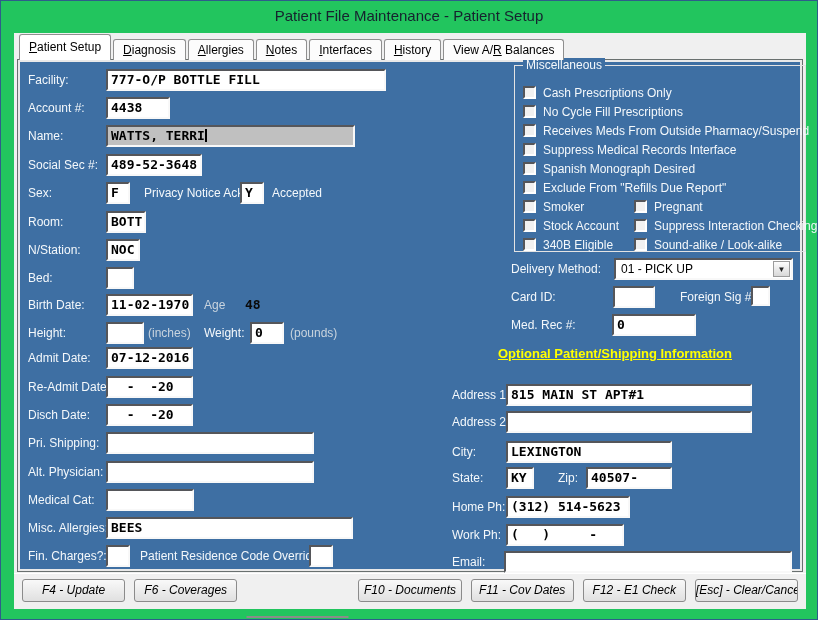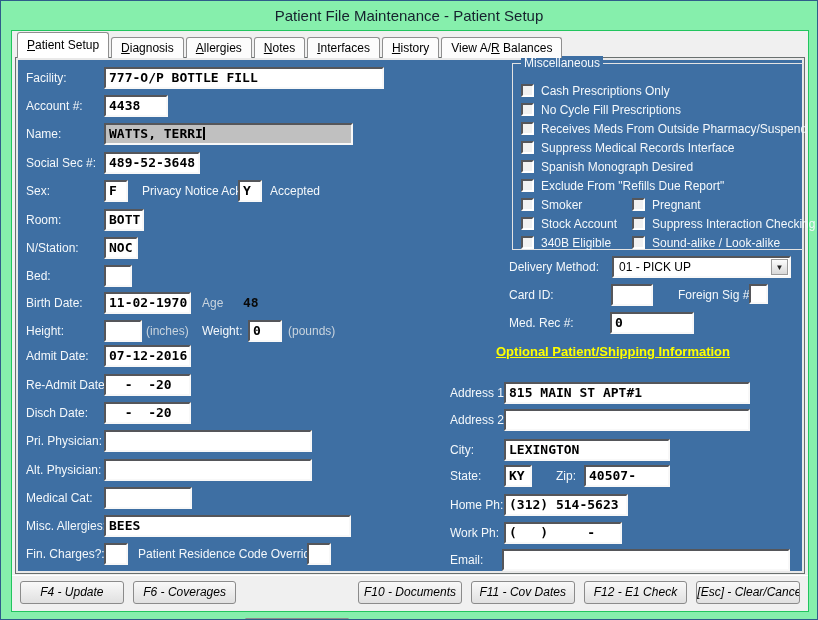--- a/index.html
+++ b/index.html
@@ -1,27 +1,27 @@
 <!DOCTYPE html>
 <html><head>
 <meta charset="utf-8">
 <style>
   * { box-sizing: border-box; }
   html,body { margin:0; padding:0; background:#888; font-family:"Liberation Sans", sans-serif; }
   .window {
     position:relative; width:818px; height:620px;
-    background:#86efac; border:1px solid #2e5d8a; overflow:hidden;
+    background:#22c55e; border:1px solid #2e5d8a; overflow:hidden;
   }
   .titlebar {
     position:absolute; left:0; top:0; right:0; height:29px;
     text-align:center; line-height:30px; font-size:15px; color:#16222e;
   }
   .client {
     position:absolute; left:10px; top:29px; width:798px; height:582px;
-    background:#f0f0f0; border:1px solid #22c55e;
+    background:#f0f0f0; border:3px solid #22c55e;
     display:flex; flex-direction:column;
   }
   
   .tabstrip { height:27px; display:flex; align-items:flex-end; padding-left:5px; position:relative; z-index:3; }
   .tab {
     background:#fcfcfc; border:1px solid #8f8f8f; border-bottom:none;
     border-radius:3px 3px 0 0; padding:0 9px; height:21px; line-height:20px;
     font-size:12px; color:#000; margin-right:2px; white-space:nowrap;
   }
   .tab.active { height:26px; line-height:25px; background:#fff; box-shadow:1px 0 0 #fff inset; }
@@ -134,21 +134,21 @@
 
       <span class="lbl" style="left:8px;top:285px">Admit Date:</span>
       <div class="field" style="left:86px;top:285px;width:87px">07-12-2016</div>
 
       <span class="lbl" style="left:8px;top:314px">Re-Admit Date:</span>
       <div class="field" style="left:86px;top:314px;width:87px">  -  -20</div>
 
       <span class="lbl" style="left:8px;top:342px">Disch Date:</span>
       <div class="field" style="left:86px;top:342px;width:87px">  -  -20</div>
 
-      <span class="lbl" style="left:8px;top:370px">Pri. Physician:</span>
+      <span class="lbl" style="left:8px;top:370px">Pri. Shipping:</span>
       <div class="field" style="left:86px;top:370px;width:208px"></div>
 
       <span class="lbl" style="left:8px;top:399px">Alt. Physician:</span>
       <div class="field" style="left:86px;top:399px;width:208px"></div>
 
       <span class="lbl" style="left:8px;top:427px">Medical Cat:</span>
       <div class="field" style="left:86px;top:427px;width:88px"></div>
 
       <span class="lbl" style="left:8px;top:455px">Misc. Allergies:</span>
       <div class="field" style="left:86px;top:455px;width:247px">BEES</div>

